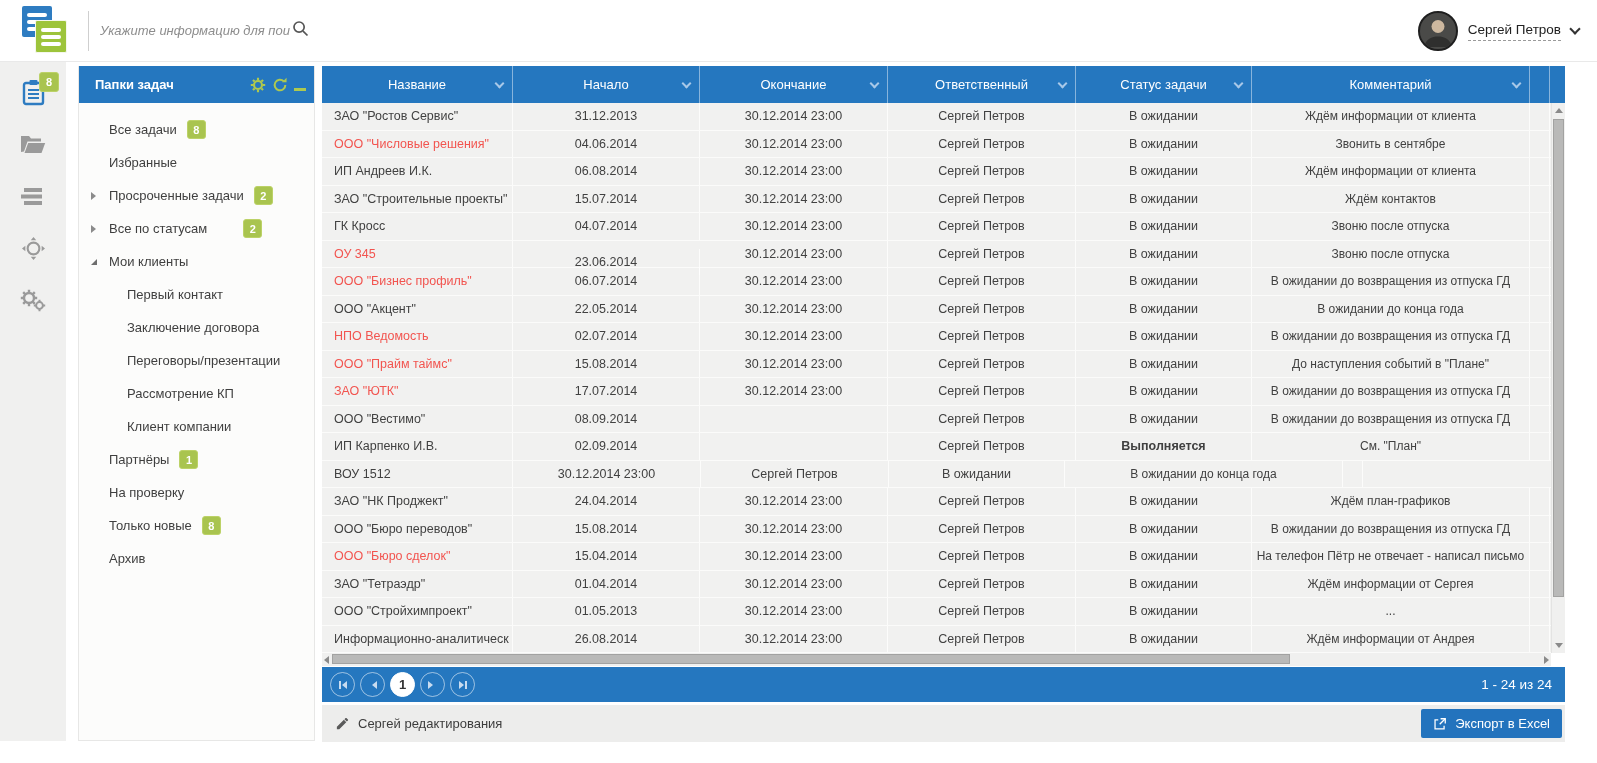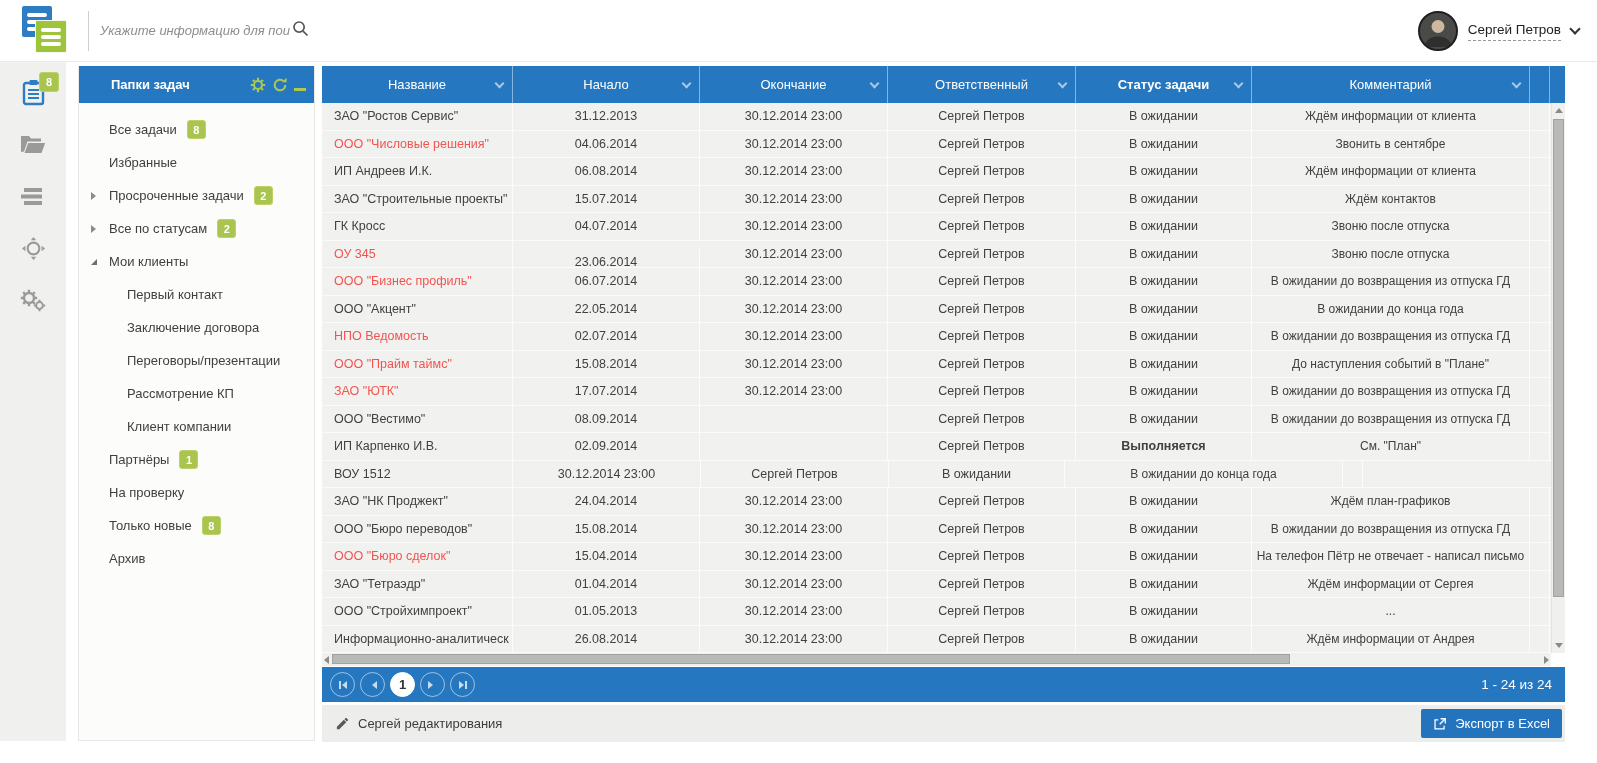--- a/index.html
+++ b/index.html
@@ -33,21 +33,21 @@
     display:flex; align-items:center; justify-content:center; cursor:pointer; }
   .rail-item:first-child { margin-top:14px; }
   .rail-badge { position:absolute; top:-4px; right:7px; min-width:20px; height:20px; background:#a9c44f;
     color:#fff; font-size:11px; font-weight:bold; border-radius:3px; display:flex; align-items:center;
     justify-content:center; padding:0 4px; border:1px solid #bcd267; }
 
   
   .folders { position:absolute; left:78px; top:66px; width:237px; height:675px; background:#fcfcfb;
     border:1px solid #e7e7e6; border-top:none; }
   .folders-header { position:relative; height:37px; background:#2577bf; display:flex; align-items:center;
-    padding-left:32px; }
+    padding-left:16px; }
   .folders-title { color:#fff; font-size:13px; font-weight:bold; }
   .fh-icon { position:absolute; top:50%; transform:translateY(-50%); cursor:pointer; line-height:0; }
   .fh-gear { right:48px; }
   .fh-refresh { right:26px; }
   .fh-min { right:8px; width:12px; height:3px; background:#aec94f; transform:none; top:22px; }
   .tree { padding-top:10px; }
   .tree-item { position:relative; height:33px; display:flex; align-items:center; font-size:13px;
     color:#3f3f3f; cursor:pointer; white-space:nowrap; }
   .tree-arrow { position:absolute; left:12px; top:50%; }
   .tree-arrow.collapsed { width:0; height:0; border-top:4px solid transparent; border-bottom:4px solid transparent;
@@ -226,21 +226,21 @@
         <span class="badge">8</span>
       </div>
       <div class="tree-item" style="padding-left: 30px;">
         <span>Избранные</span>
       </div>
       <div class="tree-item" style="padding-left: 30px;">
         <div class="tree-arrow collapsed" style="display: inline-block;"></div>
         <span>Просроченные задачи</span>
         <span class="badge">2</span>
       </div>
-      <div class="tree-item" style="padding-left: 30px;">
+      <div class="tree-item" style="padding-left: 30px; gap: 26px;">
         <div class="tree-arrow collapsed" style="display: inline-block;"></div>
         <span>Все по статусам</span>
         <span class="badge">2</span>
       </div>
       <div class="tree-item" style="padding-left: 30px;">
         <div class="tree-arrow expanded" style="display: inline-block;"></div>
         <span>Мои клиенты</span>
       </div>
       <div class="tree-item" style="padding-left: 48px;">
         <span>Первый контакт</span>
@@ -285,21 +285,21 @@
         <span class="th-chev"></span>
       </div>
       <div class="th" style="width: 188px;">
         <span>Окончание</span>
         <span class="th-chev"></span>
       </div>
       <div class="th" style="width: 188px;">
         <span>Ответственный</span>
         <span class="th-chev"></span>
       </div>
-      <div class="th" style="width: 176px; font-weight: bold;">
+      <div class="th" style="width: 176px;">
         <span>Статус задачи</span>
         <span class="th-chev"></span>
       </div>
       <div class="th" style="width: 278px;">
         <span>Комментарий</span>
         <span class="th-chev"></span>
       </div>
       <div class="th extra" style="width: 20px;"></div>
       <div class="th extra" style="width: 15px; border-right: none;"></div>
     </div>

